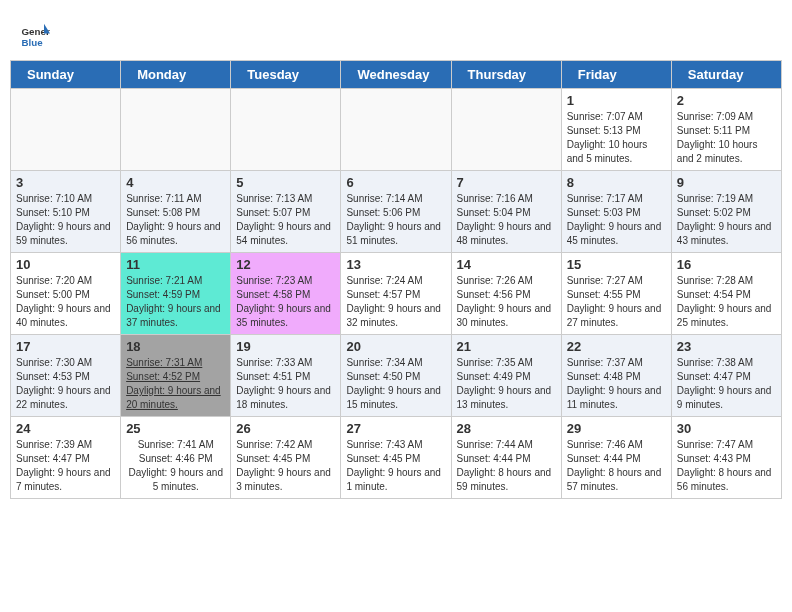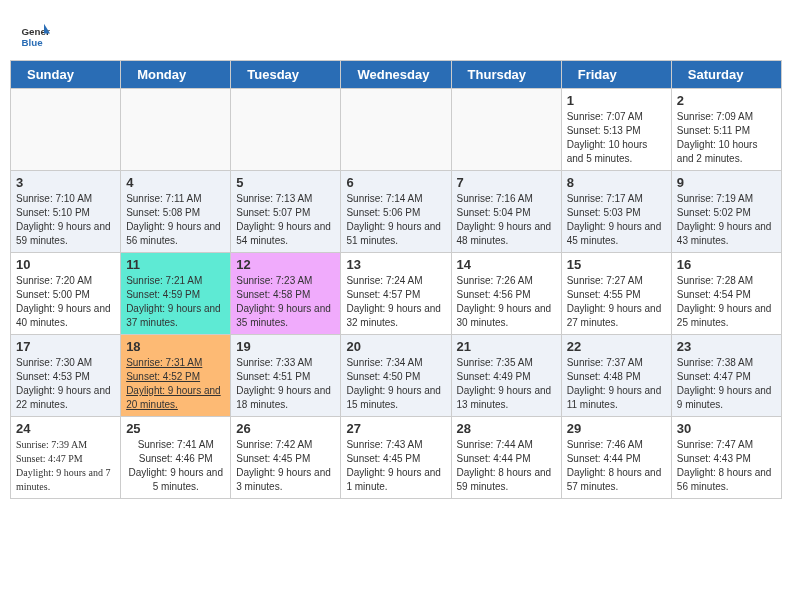--- a/index.html
+++ b/index.html
@@ -219,21 +219,21 @@
 Daylight: 9 hours and 25 minutes.</div>
         </td>
       </tr>
       <tr>
         <td style="background: rgb(238, 242, 248);">
           <span class="day-number">17</span>
           <div class="day-info" style="white-space: pre-line;">Sunrise: 7:30 AM
 Sunset: 4:53 PM
 Daylight: 9 hours and 22 minutes.</div>
         </td>
-        <td style="background: #fdba74;">
+        <td style="background: #a3a3a3;">
           <span class="day-number">18</span>
           <div class="day-info" style="white-space: pre-line; text-decoration: underline;">Sunrise: 7:31 AM
 Sunset: 4:52 PM
 Daylight: 9 hours and 20 minutes.</div>
         </td>
         <td style="background: rgb(238, 242, 248);">
           <span class="day-number">19</span>
           <div class="day-info" style="white-space: pre-line;">Sunrise: 7:33 AM
 Sunset: 4:51 PM
 Daylight: 9 hours and 18 minutes.</div>
@@ -259,21 +259,21 @@
         <td style="background: rgb(238, 242, 248);">
           <span class="day-number">23</span>
           <div class="day-info" style="white-space: pre-line;">Sunrise: 7:38 AM
 Sunset: 4:47 PM
 Daylight: 9 hours and 9 minutes.</div>
         </td>
       </tr>
       <tr>
         <td style="background: rgb(255, 255, 255);">
           <span class="day-number">24</span>
-          <div class="day-info" style="white-space: pre-line; font-family: Liberation Serif, serif;">Sunrise: 7:39 AM
+          <div class="day-info" style="white-space: pre-line;">Sunrise: 7:39 AM
 Sunset: 4:47 PM
 Daylight: 9 hours and 7 minutes.</div>
         </td>
         <td style="background: rgb(255, 255, 255);">
           <span class="day-number">25</span>
           <div class="day-info" style="white-space: pre-line; text-align: center;">Sunrise: 7:41 AM
 Sunset: 4:46 PM
 Daylight: 9 hours and 5 minutes.</div>
         </td>
         <td style="background: rgb(255, 255, 255);">

